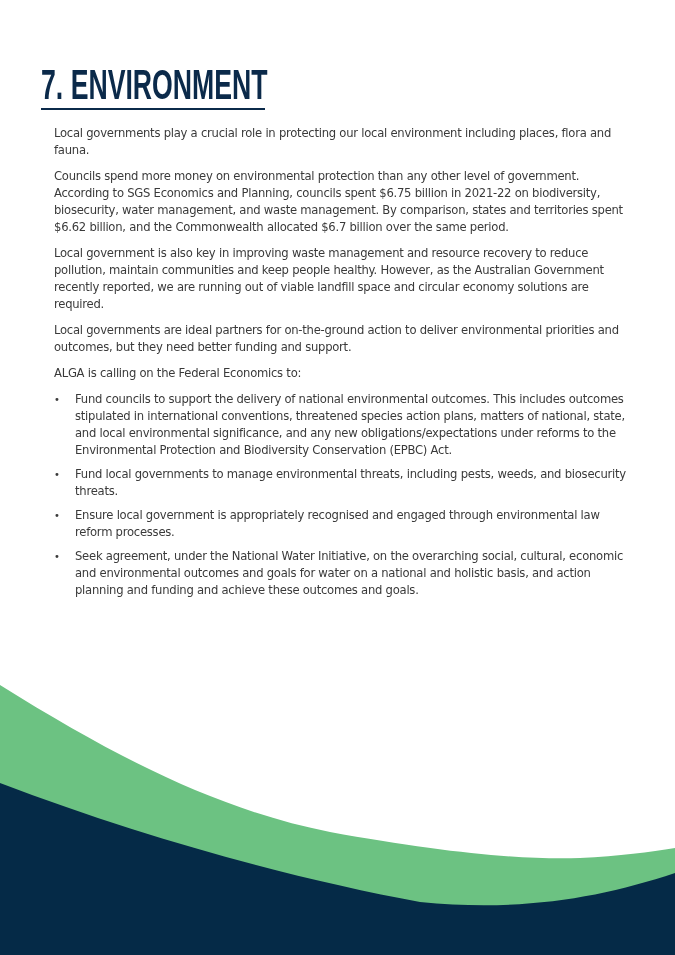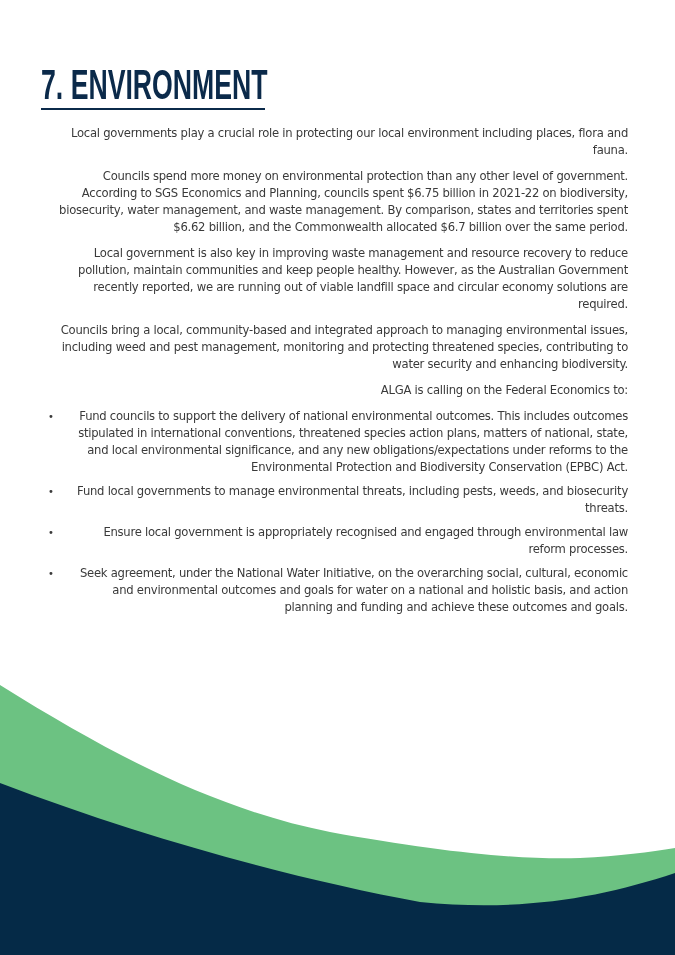--- a/index.html
+++ b/index.html
@@ -21,27 +21,26 @@
     letter-spacing: 0px;
     transform: scaleX(0.62);
     transform-origin: left top;
     white-space: nowrap;
   }
   .title-rule {
     position: absolute; left: 41px; top: 108px; width: 224px; height: 2px;
     background: #0b2a4a;
   }
   .content {
-    position: absolute; left: 48px; top: 125px; width: 580px;
+    position: absolute; left: 54px; top: 125px; width: 580px;
     color: #3a3a3a;
     font-family: "DejaVu Sans", sans-serif;
     font-size: 11.6px;
     line-height: 17px;
     letter-spacing: -0.25px;
-    text-align: right;
   }
   .content p { margin: 0 0 9px 0; }
   .bullets { list-style: none; margin: 0; padding: 0; }
   .bullets li { position: relative; padding-left: 21px; margin: 0 0 7px 0; }
   .bullet-dot {
     position: absolute; left: 0; top: 0;
     font-size: 10px; color: #3a3a3a;
   }
   .waves {
     position: absolute; left: 0; top: 0; width: 675px; height: 955px;
@@ -53,21 +52,21 @@
 
 <div class="page-title-wrap">
   <h1 class="page-title">7. ENVIRONMENT</h1>
 </div>
 <div class="title-rule"></div>
 
 <div class="content">
   <p>Local governments play a crucial role in protecting our local environment including places, flora and fauna.</p>
   <p>Councils spend more money on environmental protection than any other level of government. According to SGS Economics and Planning, councils spent $6.75 billion in 2021-22 on biodiversity, biosecurity, water management, and waste management. By comparison, states and territories spent $6.62 billion, and the Commonwealth allocated $6.7 billion over the same period.</p>
   <p>Local government is also key in improving waste management and resource recovery to reduce pollution, maintain communities and keep people healthy. However, as the Australian Government recently reported, we are running out of viable landfill space and circular economy solutions are required.</p>
-  <p>Councils bring a local, community-based and integrated approach to managing environmental issues, including weed and pest management, monitoring and protecting threatened species, contributing to water security and enhancing biodiversity.</p>
+  <p>Local governments are ideal partners for on-the-ground action to deliver environmental priorities and outcomes, but they need better funding and support.</p>
   <p>ALGA is calling on the Federal Economics to:</p>
   <ul class="bullets">
     <li>
       <span class="bullet-dot">•</span>
       <span>Fund councils to support the delivery of national environmental outcomes. This includes outcomes stipulated in international conventions, threatened species action plans, matters of national, state, and local environmental significance, and any new obligations/expectations under reforms to the Environmental Protection and Biodiversity Conservation (EPBC) Act.</span>
     </li>
     <li>
       <span class="bullet-dot">•</span>
       <span>Fund local governments to manage environmental threats, including pests, weeds, and biosecurity threats.</span>
     </li>

